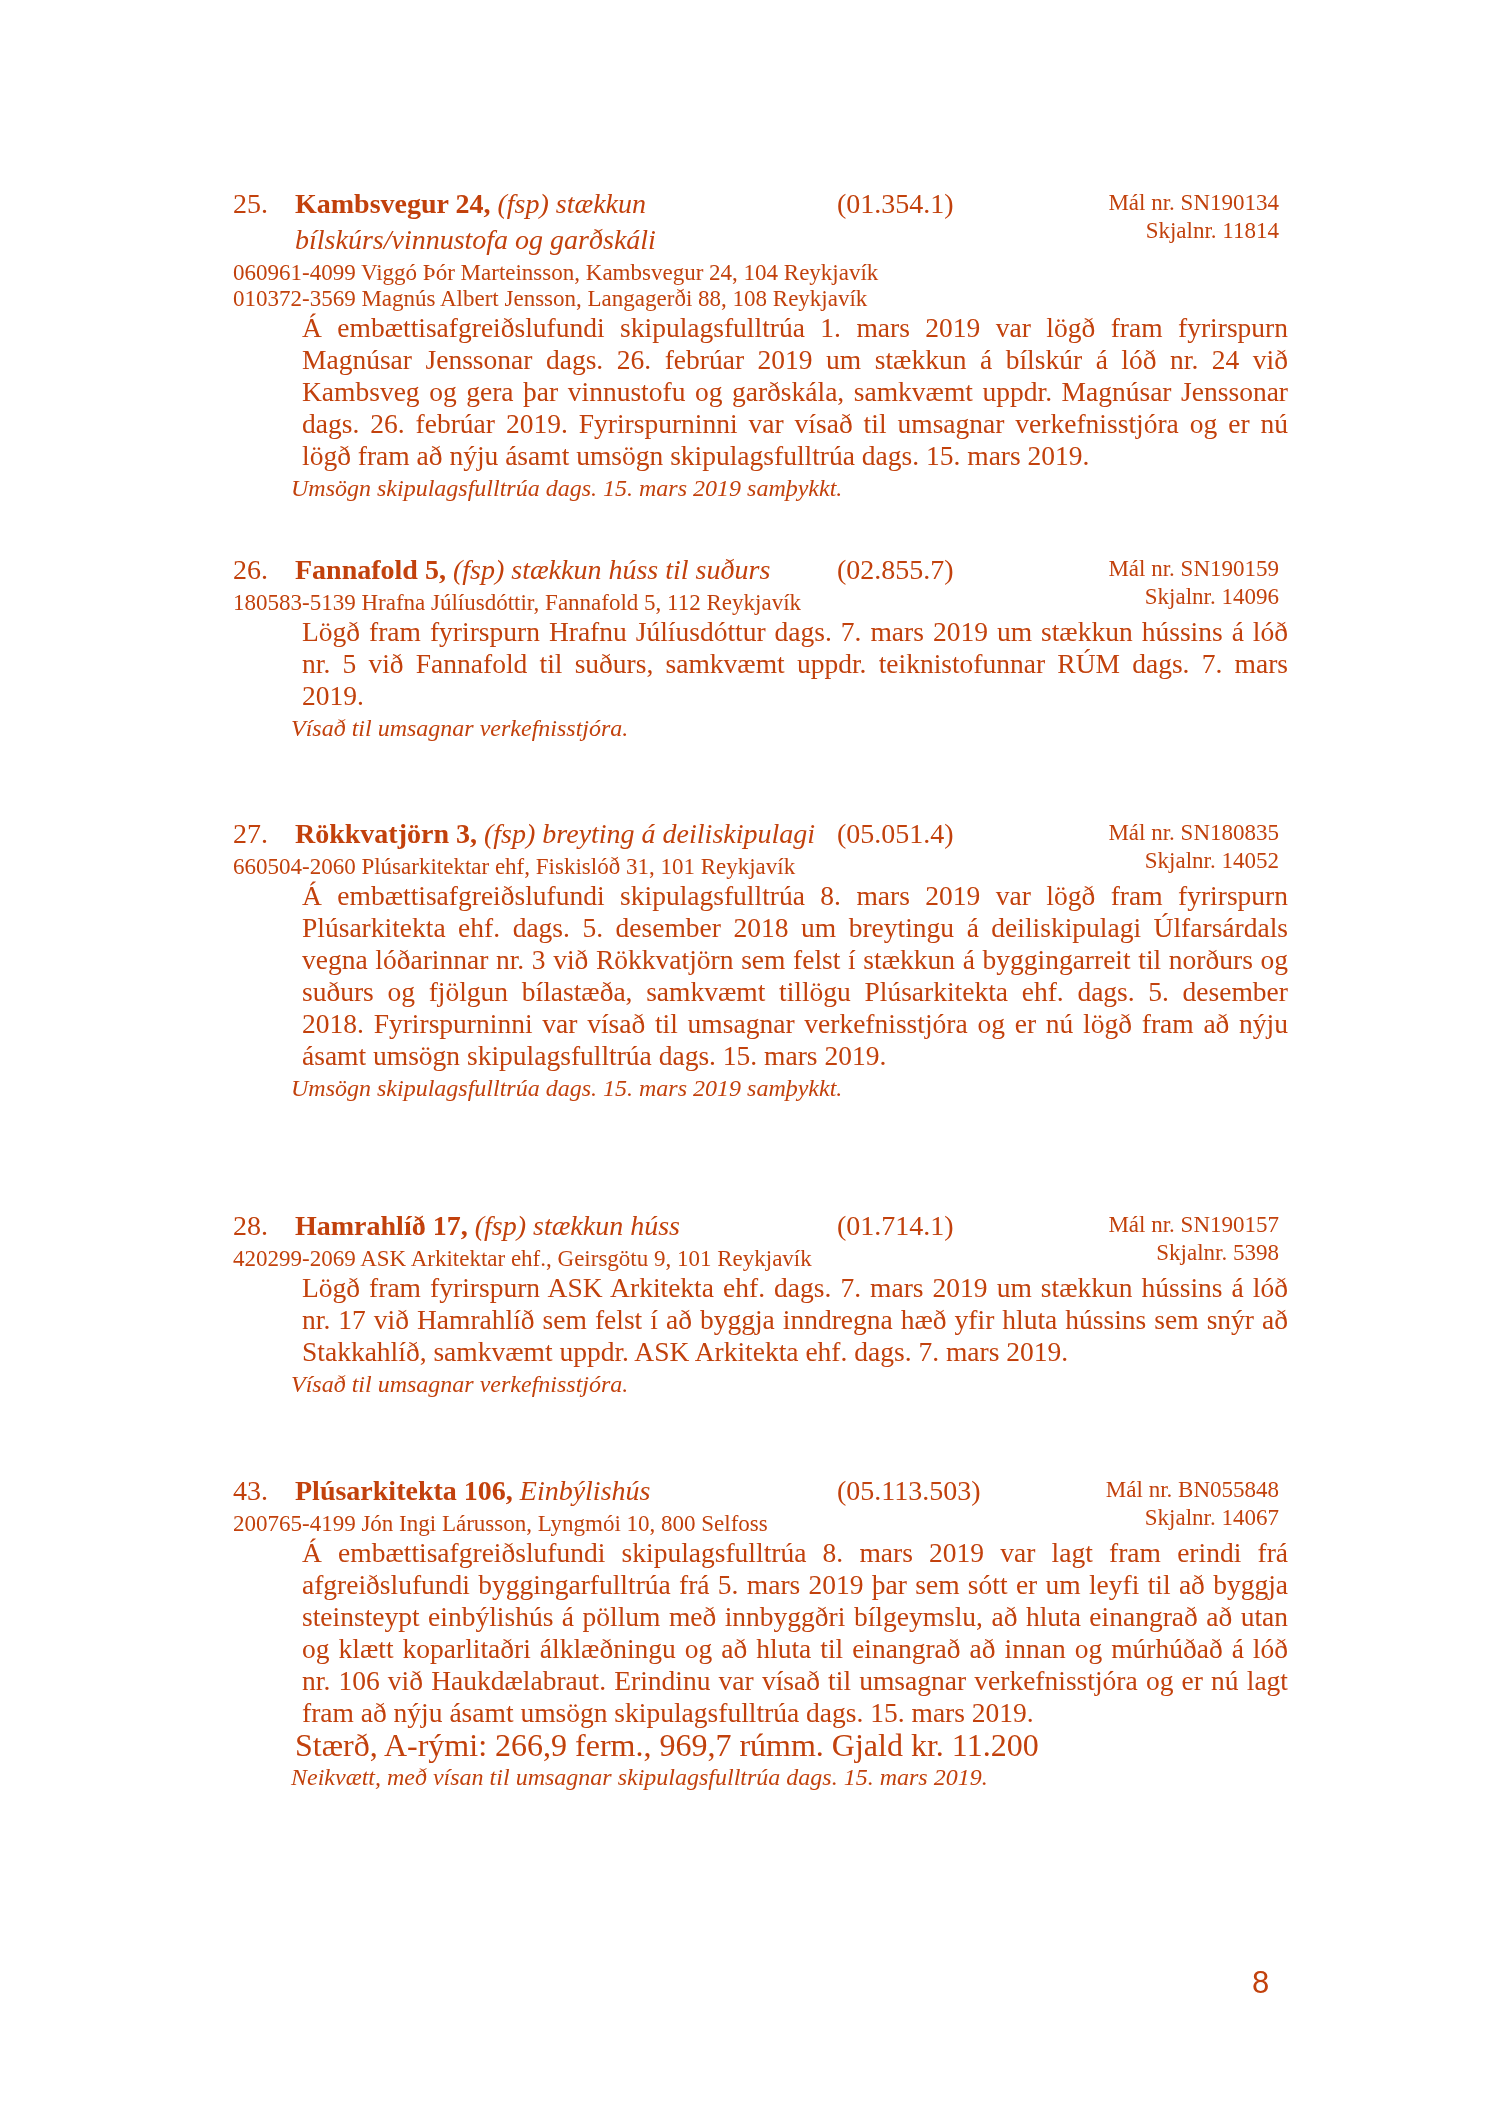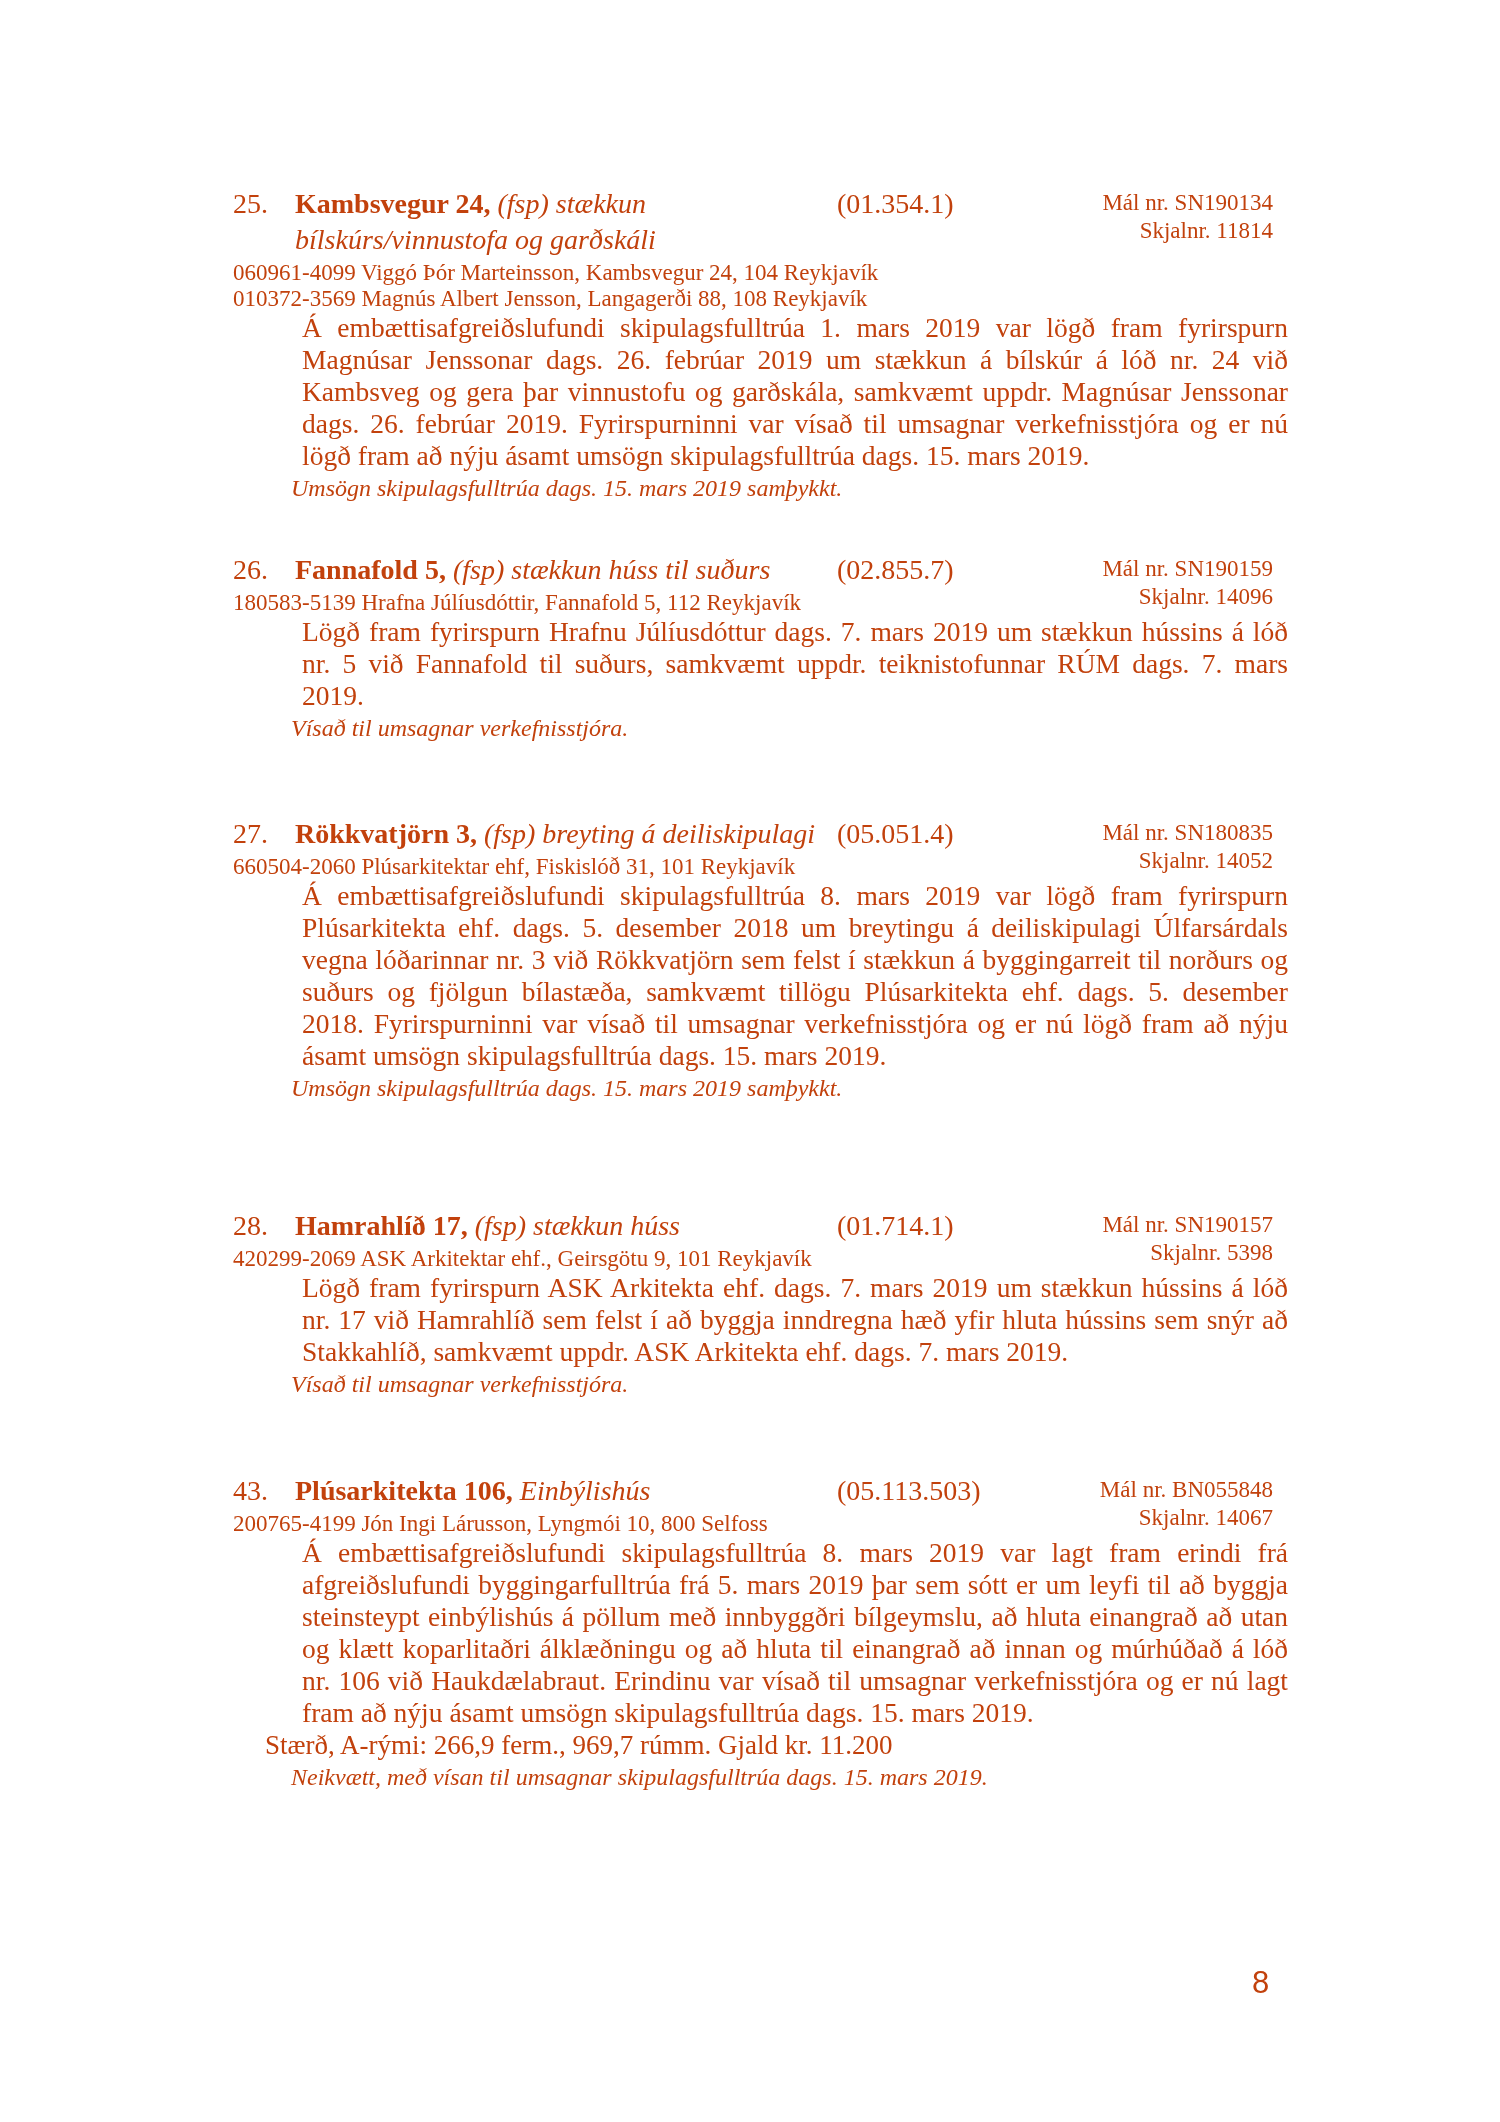--- a/index.html
+++ b/index.html
@@ -42,42 +42,42 @@
   .sub  { font-style: italic; }
   .case {
     position: absolute;
     left: 604px;
     top: 0;
     font-size: 28px;
     line-height: 36px;
   }
   .meta {
     position: absolute;
-    right: 7px;
+    right: 1px;
     top: 3px;
     text-align: right;
     font-size: 23px;
     line-height: 28px;
     white-space: nowrap;
   }
   .parties {
     padding-top: 2px;
     font-size: 23px;
     line-height: 26px;
   }
   .body-text {
     margin-left: 69px;
     width: 986px;
     font-size: 27.5px;
     line-height: 32px;
     text-align: justify;
   }
   .size-line {
-    margin-left: 32px;
-    font-size: 27px;
+    margin-left: 62px;
+    font-size: 32px;
     line-height: 32px;
   }
   .result {
     margin-left: 58px;
     font-size: 24px;
     line-height: 32px;
     font-style: italic;
   }
   .page-num {
     position: absolute;

